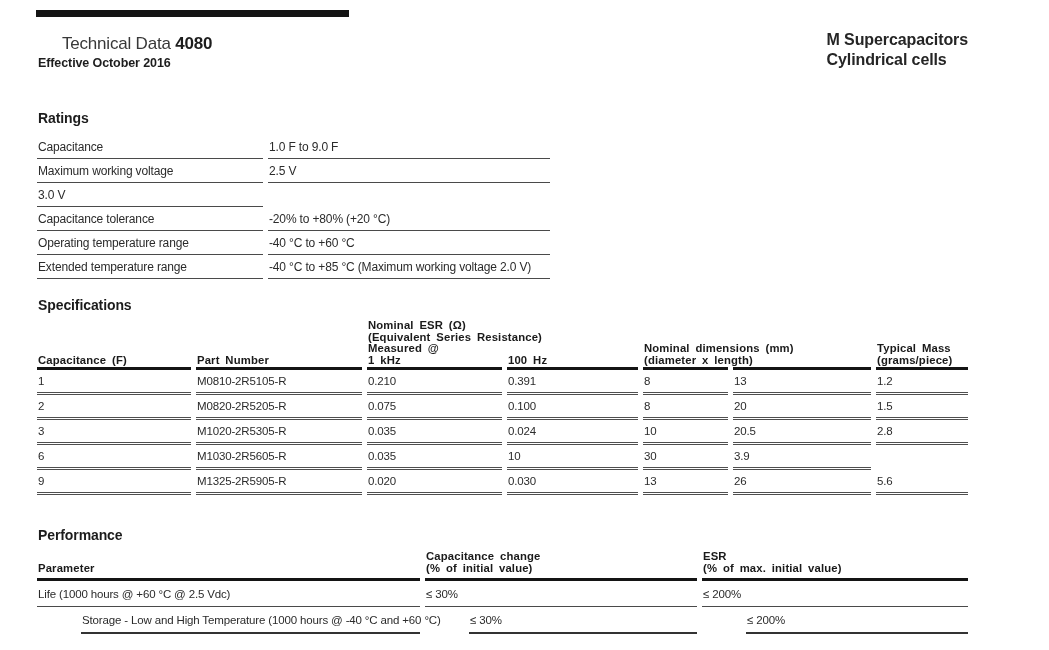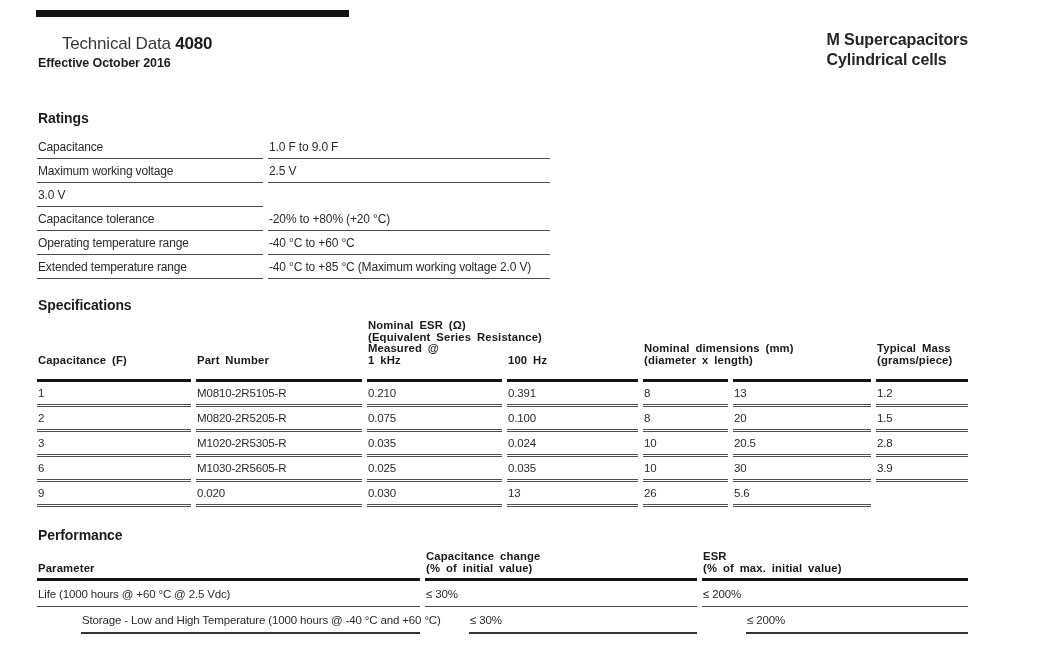--- a/index.html
+++ b/index.html
@@ -34,21 +34,21 @@
   .rtable { left:37px; top:135px; width:513px; }
   .rtable .grid { grid-template-columns:226px 282px; }
 
   
   .stable { left:37px; top:320px; width:931px; }
   .sgrid  { grid-template-columns:154px 166px 135px 131px 85px 138px 92px; }
   .shead  { align-items:end; }
   .shead > .hcell {
     font-size:11.3px; font-weight:700; color:#1a1a1a; line-height:11.5px;
     letter-spacing:0.15px; word-spacing:2.5px; white-space:nowrap;
-    padding:0 0 13px 1px; border-bottom:3.5px solid #141414; overflow:visible;
+    padding:0 0 1px 1px; border-bottom:3.5px solid #141414; overflow:visible;
   }
   .hcell .over { width:max-content; }
   .srow .cell { font-size:11.5px; padding:4px 0 4px 1px; border-bottom:3px double #4f4f4f; }
 
   
   .ptable { left:37px; top:551px; width:931px; }
   .pgrid  { grid-template-columns:383px 272px 266px; }
   .phead  { align-items:end; }
   .phead > .hcell {
     font-size:11.3px; font-weight:700; color:#1a1a1a; line-height:11.5px;
@@ -148,28 +148,28 @@
     <div class="cell">M1020-2R5305-R</div>
     <div class="cell">0.035</div>
     <div class="cell">0.024</div>
     <div class="cell">10</div>
     <div class="cell">20.5</div>
     <div class="cell">2.8</div>
   </div>
   <div class="grid sgrid srow">
     <div class="cell">6</div>
     <div class="cell">M1030-2R5605-R</div>
-    <div class="cell">0.025</div>
     <div class="cell">0.035</div>
     <div class="cell">10</div>
     <div class="cell">30</div>
     <div class="cell">3.9</div>
   </div>
   <div class="grid sgrid srow">
     <div class="cell">9</div>
+    <div class="cell">M1325-2R5905-R</div>
     <div class="cell">0.020</div>
     <div class="cell">0.030</div>
     <div class="cell">13</div>
     <div class="cell">26</div>
     <div class="cell">5.6</div>
   </div>
 </div>
 
 <div class="abs section-title t-perf">Performance</div>
 

